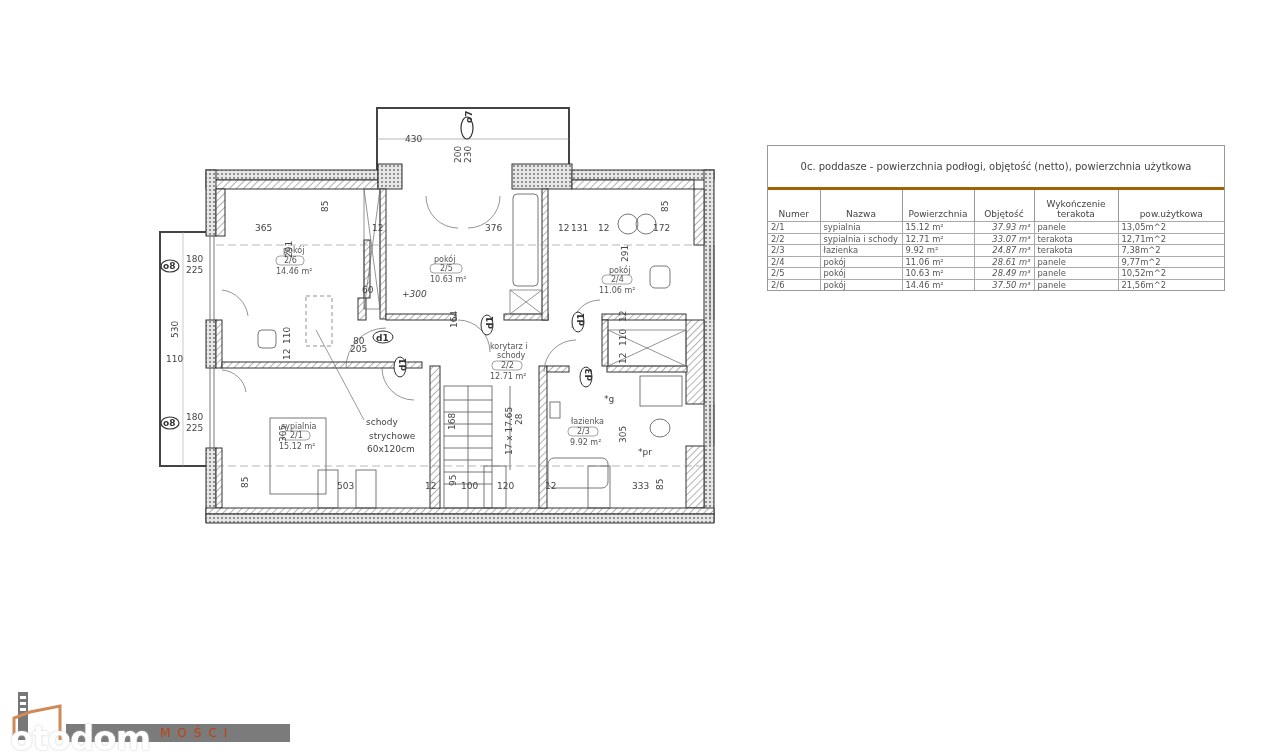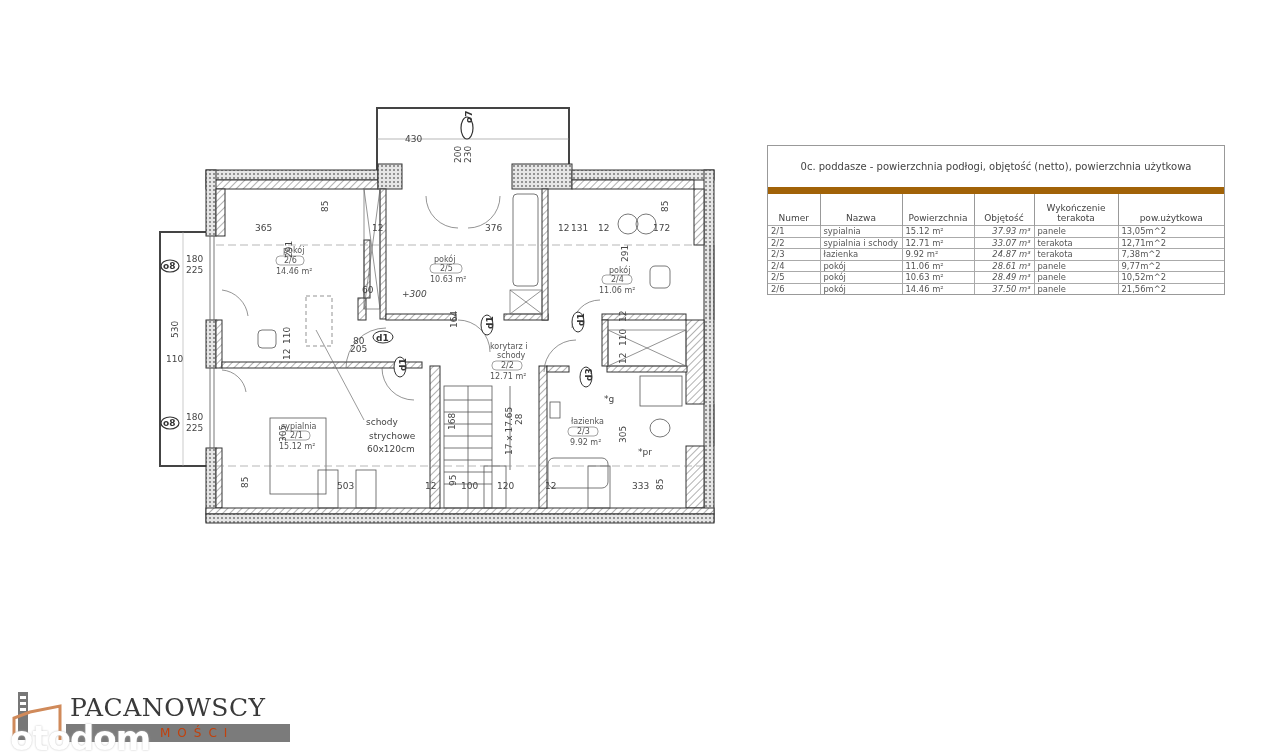--- a/index.html
+++ b/index.html
@@ -5,21 +5,21 @@
   html,body{margin:0;padding:0;background:#fff;}
   body{width:1280px;height:756px;position:relative;overflow:hidden;font-family:"DejaVu Sans",sans-serif;color:#333;}
   #plan{position:absolute;left:0;top:0;}
   .lbl{font-family:"DejaVu Sans",sans-serif;fill:#444;}
   .dim{font-size:9px;fill:#444;}
   .room-name{font-size:8px;fill:#555;}
   .room-area{font-size:8px;fill:#555;}
   .tag{font-size:9px;font-weight:bold;fill:#333;}
 
   .table-wrap{position:absolute;left:767px;top:145px;width:456px;border:1px solid #999;background:#fff;}
-  .table-title{height:41px;display:flex;align-items:center;justify-content:center;font-size:10px;color:#444;border-bottom:7px solid #a16207;}
+  .table-title{height:41px;display:flex;align-items:center;justify-content:center;font-size:10px;color:#444;border-bottom:3px solid #a16207;}
   table.area{border-collapse:collapse;width:100%;font-size:8.4px;color:#555;}
   table.area th{font-weight:normal;font-size:9px;color:#444;border-left:1px solid #999;height:29px;vertical-align:bottom;padding:0 2px 2px;}
   table.area th:first-child{border-left:none;}
   table.area td{border-top:1px solid #aaa;border-left:1px solid #aaa;height:10.5px;padding:0 3px;line-height:10px;white-space:nowrap;}
   table.area td:first-child{border-left:none;}
   table.area tr.totals td{border:none;height:12px;}
   .right{text-align:right;font-style:italic;}
   .bold{font-weight:bold;font-size:9px;color:#333;}
 
   .logo{position:absolute;left:10px;top:688px;width:280px;height:60px;}
@@ -358,17 +358,16 @@
 </div>
 
 <div class="logo">
   <svg width="60" height="60" style="position:absolute;left:0;top:0">
     <rect x="8" y="4" width="10" height="48" fill="#777"></rect>
     <rect x="10" y="8" width="6" height="3" fill="#fff"></rect>
     <rect x="10" y="14" width="6" height="3" fill="#fff"></rect>
     <rect x="10" y="20" width="6" height="3" fill="#fff"></rect>
     <polyline points="4,52 4,30 20,24 50,18 50,52" fill="none" stroke="#d08a5a" stroke-width="3"></polyline>
   </svg>
-  <div class="logo-name">PACANOWSCY</div>
   <div class="logo-band"></div>
   <div class="logo-sub">MOŚCI</div>
   <div class="watermark">otodom</div>
 </div>
 
 </body></html>

